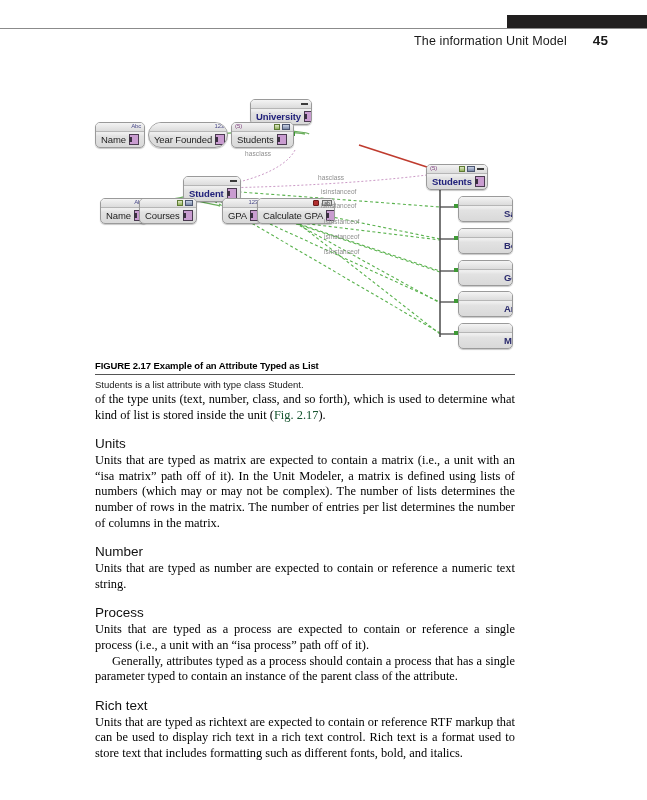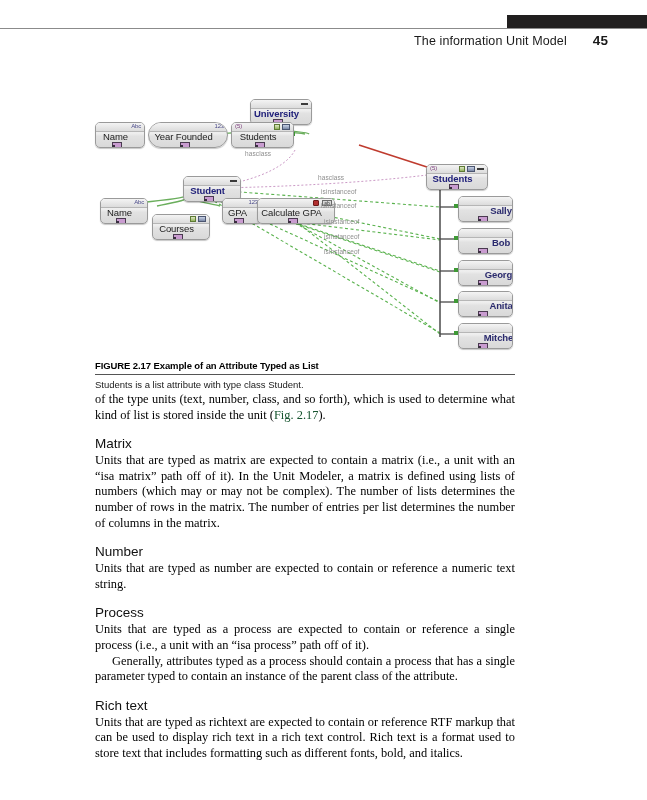--- a/index.html
+++ b/index.html
@@ -48,21 +48,20 @@
   }
   .node .nbar{
     position:relative;height:8px;
     background:linear-gradient(180deg,#f4f4f4,#dcdcdc);
     border-bottom:1px solid #b6b6b6;
   }
   .node .nbody{
     position:relative;height:15px;
     display:flex;align-items:center;
     padding:0 14px 0 5px;
-    flex-direction:column;
   }
   .node .nlabel{
     flex:1 1 auto;
     font-size:9.5px;line-height:9.5px;
     white-space:nowrap;
     color:#20207a;font-weight:bold;
     letter-spacing:-.1px;
   }
   .node.attr .nlabel{color:#1d1d1d;font-weight:normal;}
   .node.inst .nlabel{color:#2b2b6e;font-weight:bold;margin-left:40px;}
@@ -247,21 +246,21 @@
       <div class="node attr" style="left:5px;top:110px;width:48px;">
         <div class="nbar">
             <span class="g g-abc">Abc</span>
           </div>
         <div class="nbody">
           <span class="nlabel">Name</span>
           <span class="port"></span>
         </div>
       </div>
 
-      <div class="node attr" style="left:57px;top:110px;width:58px;margin-top:16px;">
+      <div class="node attr" style="left:44px;top:110px;width:58px;">
         <div class="nbar">
           <span class="g g-list" style="right:13px;"></span>
           <span class="g g-mon" style="right:3px;"></span>
         </div>
         <div class="nbody">
           <span class="nlabel">Courses</span>
           <span class="port"></span>
         </div>
       </div>
 
@@ -351,21 +350,21 @@
 
   <div class="cap-wrap">
     <div class="cap-title">FIGURE 2.17  Example of an Attribute Typed as List</div>
     <div class="cap-rule"></div>
     <div class="cap-sub">Students is a list attribute with type class Student.</div>
   </div>
 
   <div class="body">
     <p><span>of the type units (text, number, class, and so forth), which is used to determine what kind of list is stored inside the unit (</span><span class="lnk">Fig. 2.17</span><span>).</span></p>
 
-    <h3>Matrix</h3>
+    <h3>Units</h3>
     <p>Units that are typed as matrix are expected to contain a matrix (i.e., a unit with an “isa matrix” path off of it). In the Unit Modeler, a matrix is defined using lists of numbers (which may or may not be complex). The number of lists determines the number of rows in the matrix. The number of entries per list determines the number of columns in the matrix.</p>
 
     <h3>Number</h3>
     <p>Units that are typed as number are expected to contain or reference a numeric text string.</p>
 
     <h3>Process</h3>
     <p>Units that are typed as a process are expected to contain or reference a single process (i.e., a unit with an “isa process” path off of it).</p>
     <p class="indent">Generally, attributes typed as a process should contain a process that has a single parameter typed to contain an instance of the parent class of the attribute.</p>
 
     <h3>Rich text</h3>

